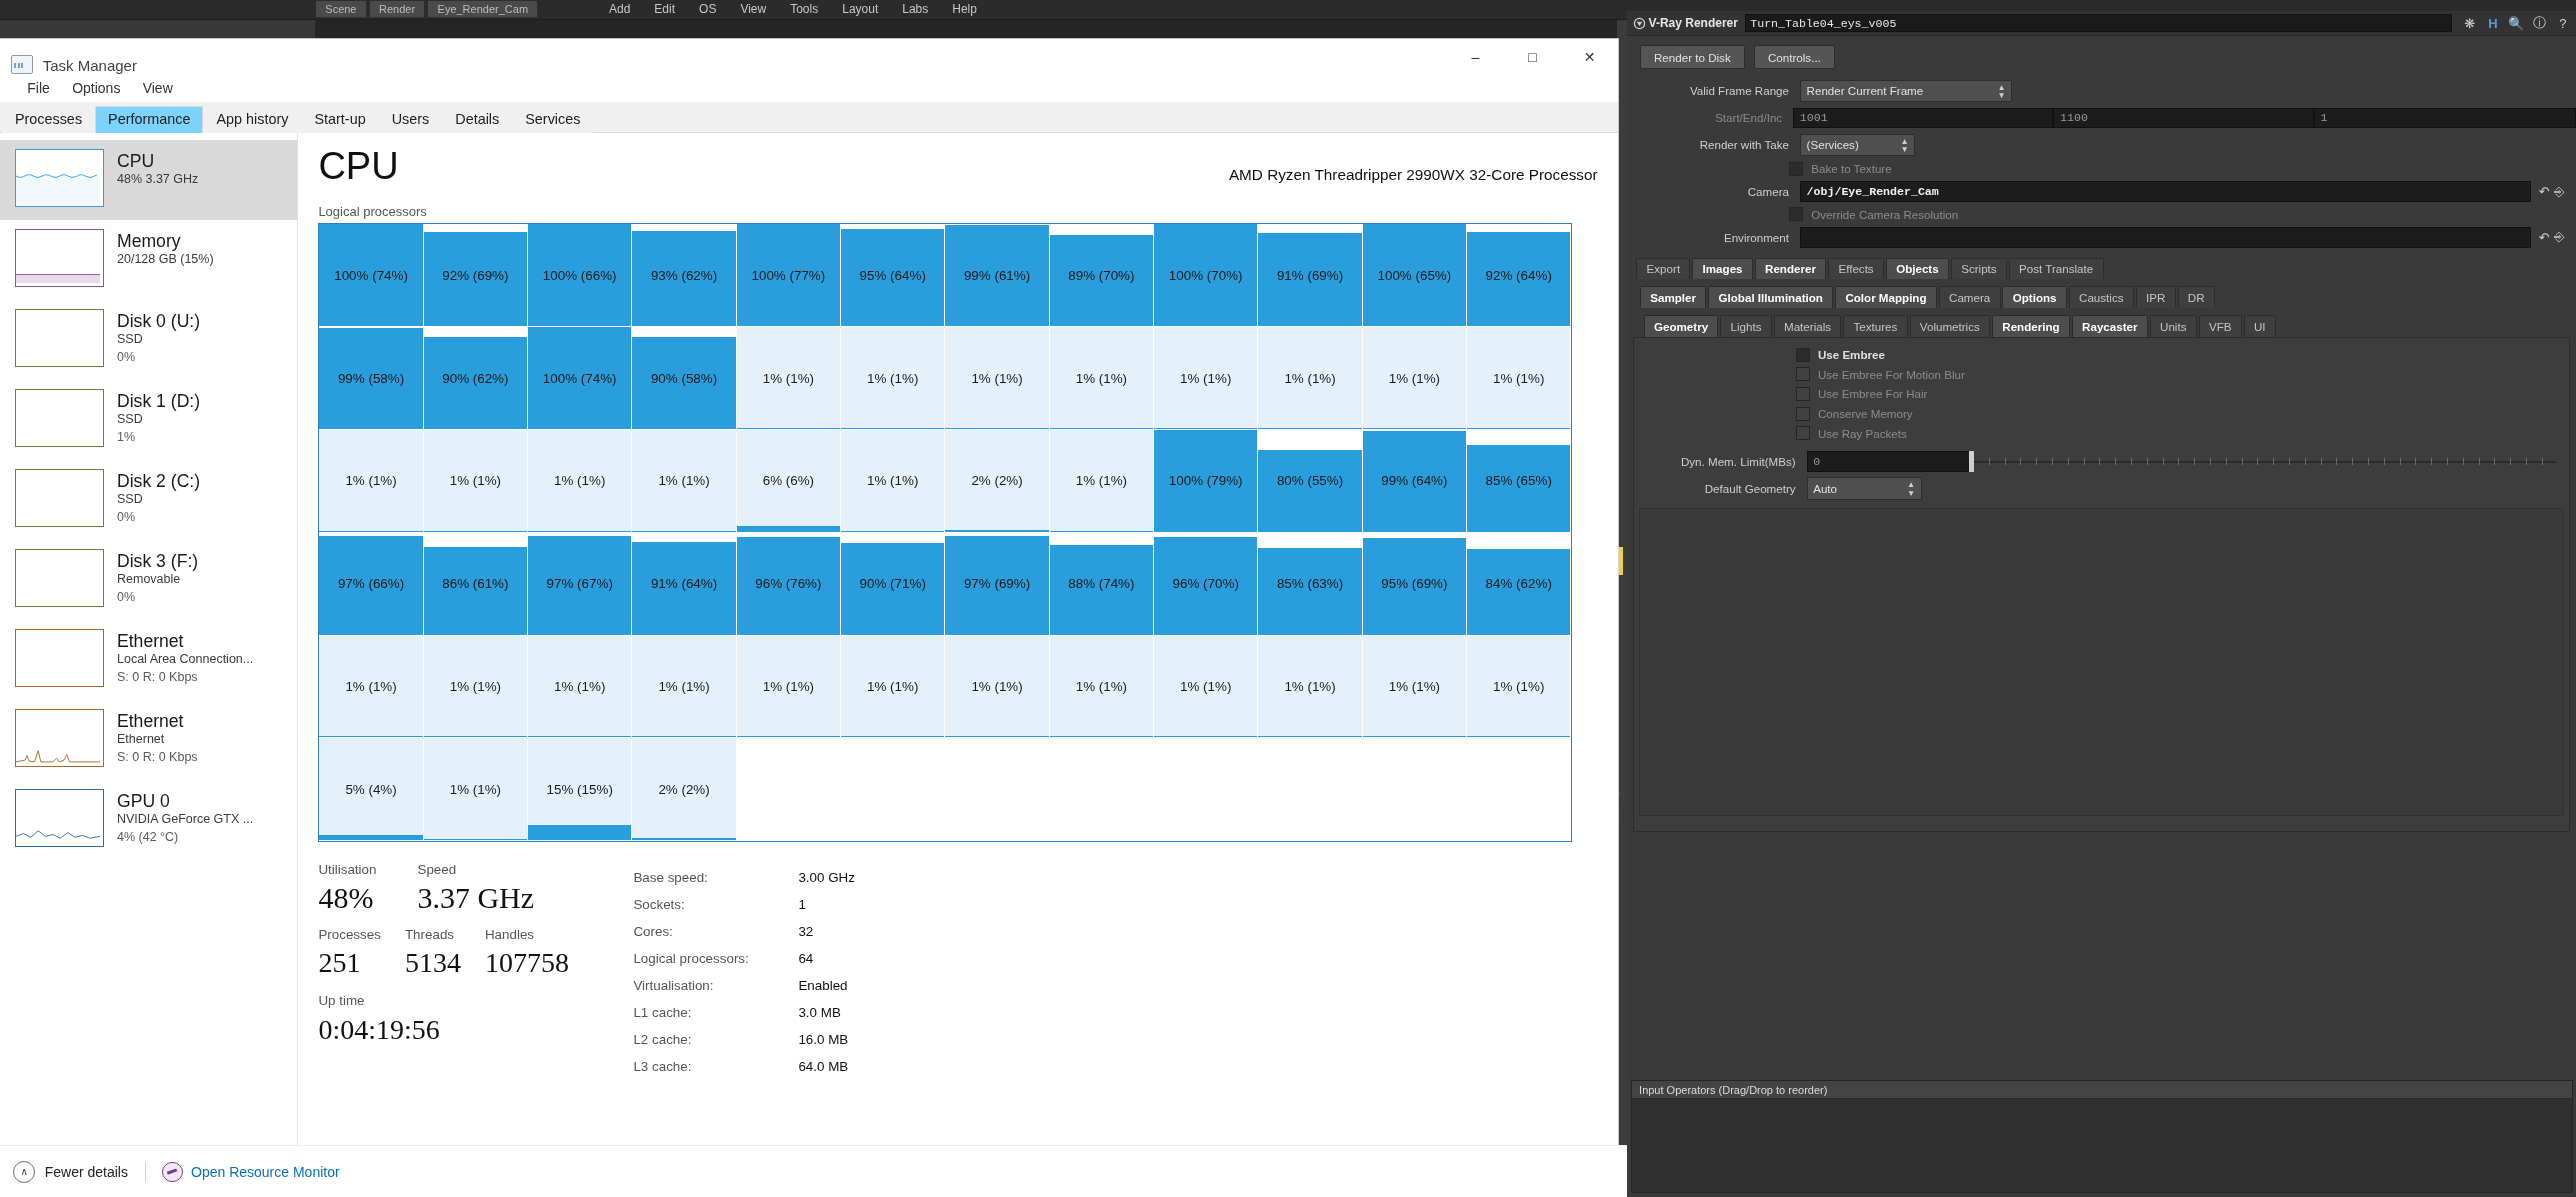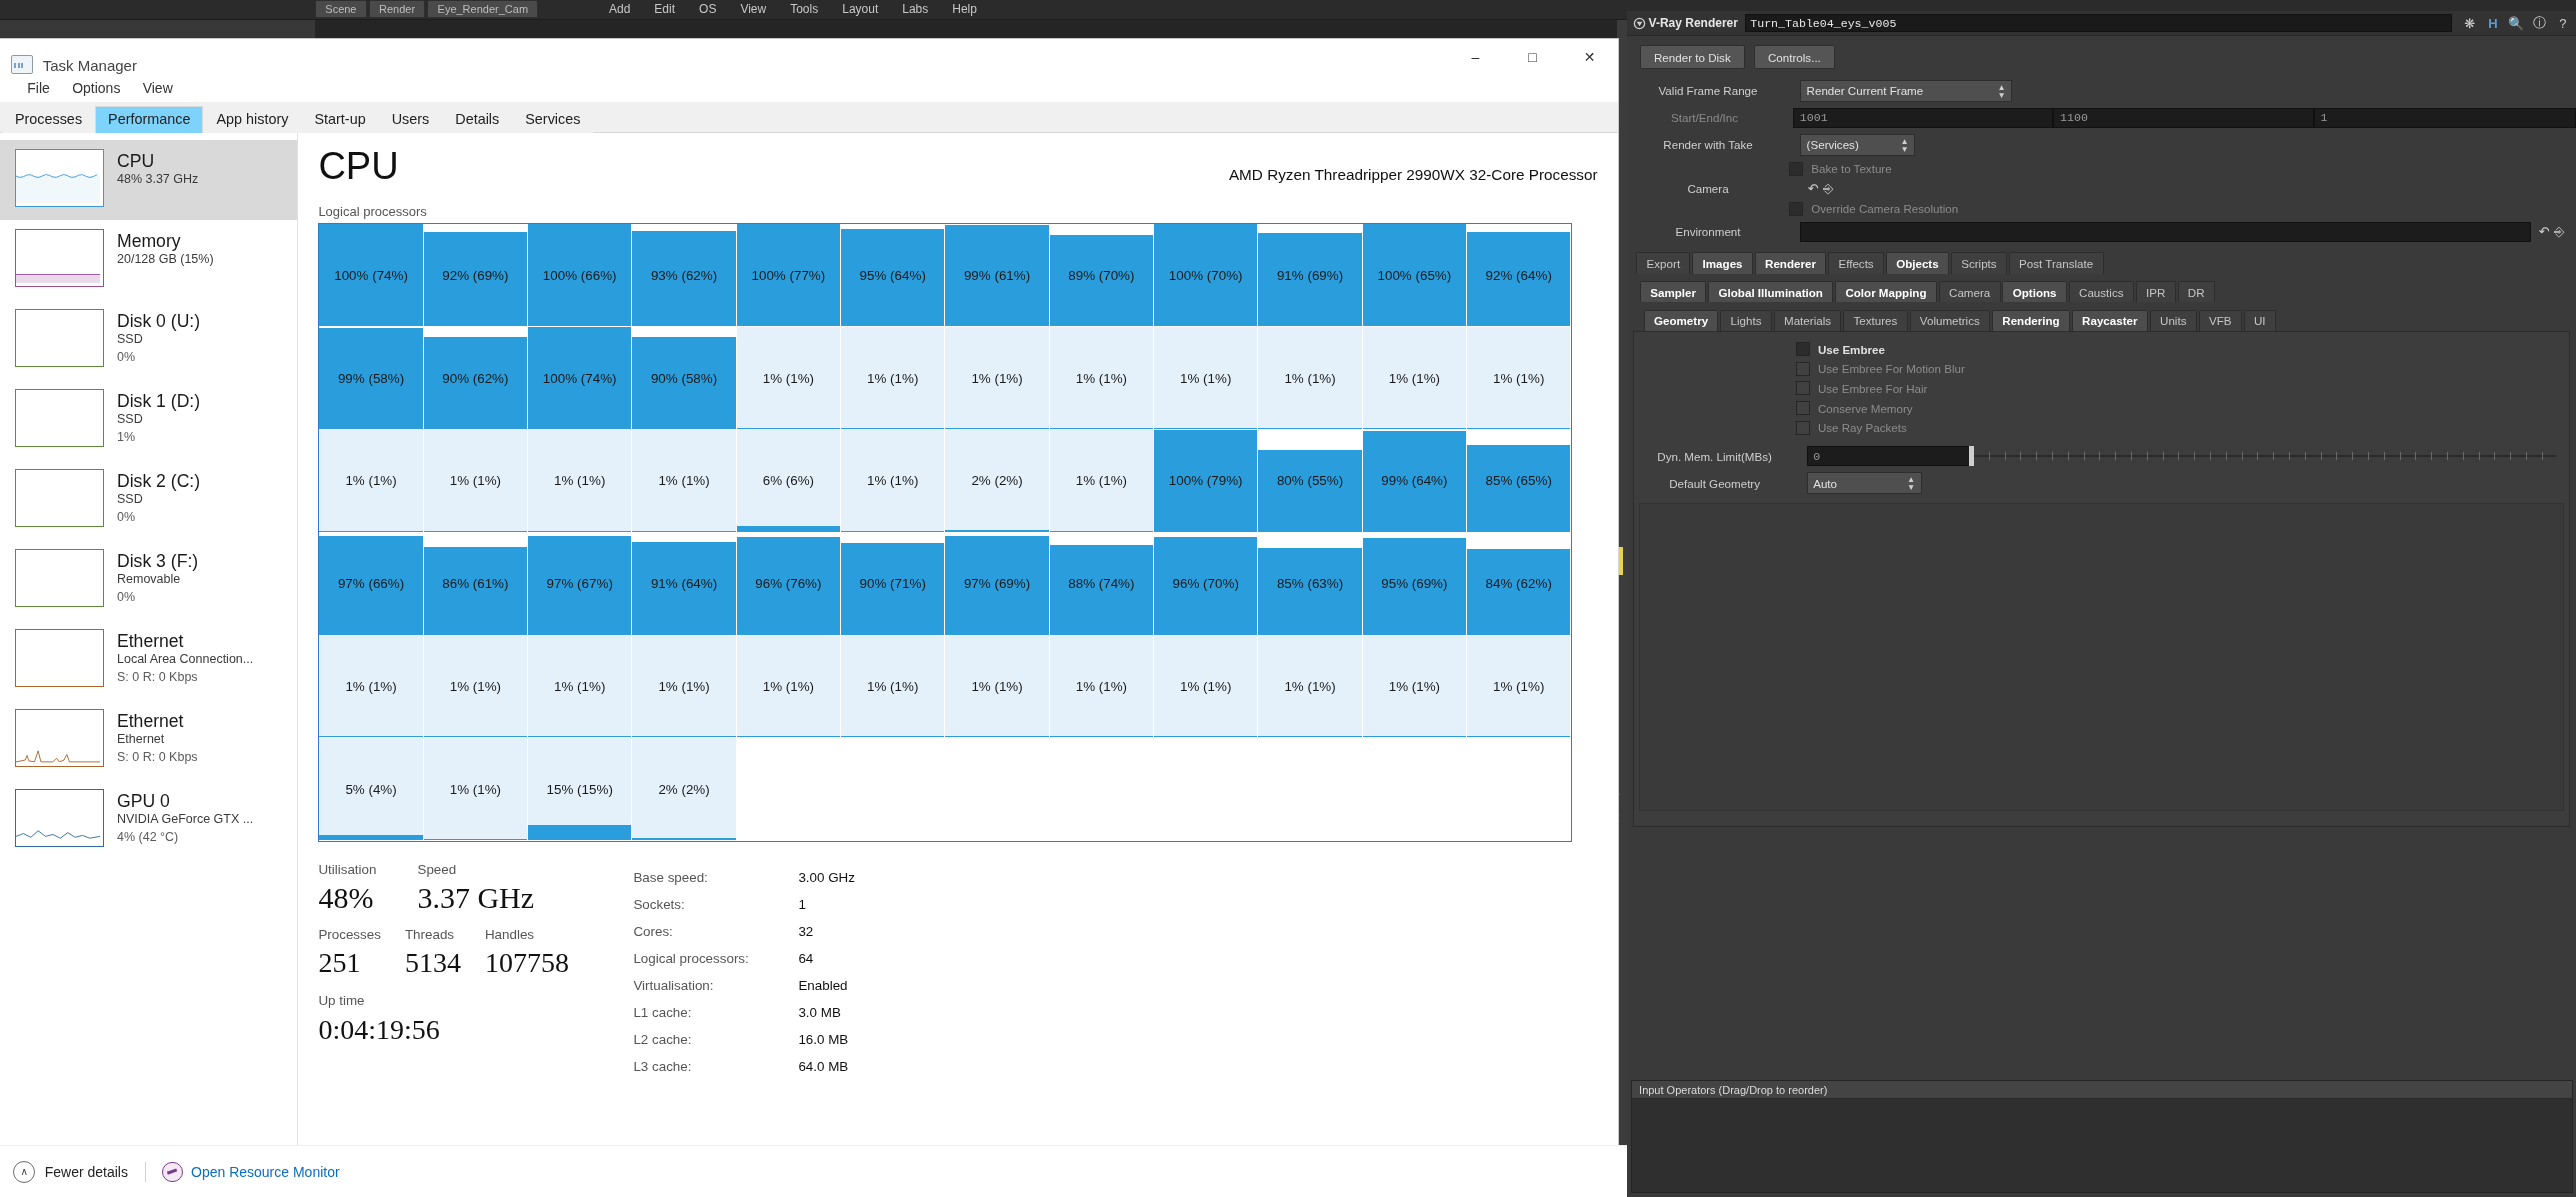--- a/index.html
+++ b/index.html
@@ -222,21 +222,21 @@
   .vr-tool { width: 15px; height: 15px; color: #cfcfcf; display: flex; align-items: center; justify-content: center; font-size: 13px; }
   .vr-tool.blue { color: #5b9bd5; font-weight: bold; }
 
   .vr-body { padding: 7.4px 0 0 0; }
   .vr-btnrow { display: flex; gap: 9.3px; padding: 1.9px 0 7.4px 13px; }
   .vr-btn {
     background: #555555; border: 0.9px solid #2d2d2d; color: #e2e2e2;
     padding: 4.6px 13px; font-size: 11.6px; border-radius: 1.9px;
   }
   .vr-row { display: flex; align-items: center; padding: 2.8px 0; }
-  .vr-lab { width: 162px; text-align: center; padding-right: 11px; font-size: 11.6px; color: #cfcfcf; }
+  .vr-lab { width: 162px; text-align: right; padding-right: 11px; font-size: 11.6px; color: #cfcfcf; }
   .vr-lab.dim { color: #8a8a8a; }
   .vr-combo {
     background: #4f4f4f; border: 0.9px solid #2d2d2d; color: #e2e2e2;
     height: 20.4px; display: flex; align-items: center; padding: 0 5.6px;
     font-size: 11.6px; min-width: 102px; position: relative;
   }
   .vr-combo .spin { margin-left: auto; padding-left: 9.3px; line-height: 8.3px; font-size: 8.3px; color: #cfcfcf; }
   .vr-field {
     background: #1c1c1c; border: 0.9px solid #111; color: #9a9a9a;
     height: 18.5px; display: flex; align-items: center; padding: 0 5.6px;
@@ -847,20 +847,21 @@
         </div>
       </div>
 
       <div class="vr-check">
         <div class="vr-box"></div>
         <div class="vr-chk-label dim">Bake to Texture</div>
       </div>
 
       <div class="vr-row">
         <div class="vr-lab">Camera</div>
+        <div class="vr-field white" style="width:718px;">/obj/Eye_Render_Cam</div>
         <div class="vr-tool" style="margin-left:5.6px;">↶</div>
         <div class="vr-tool">⎆</div>
       </div>
 
       <div class="vr-check">
         <div class="vr-box"></div>
         <div class="vr-chk-label dim">Override Camera Resolution</div>
       </div>
 
       <div class="vr-row">

